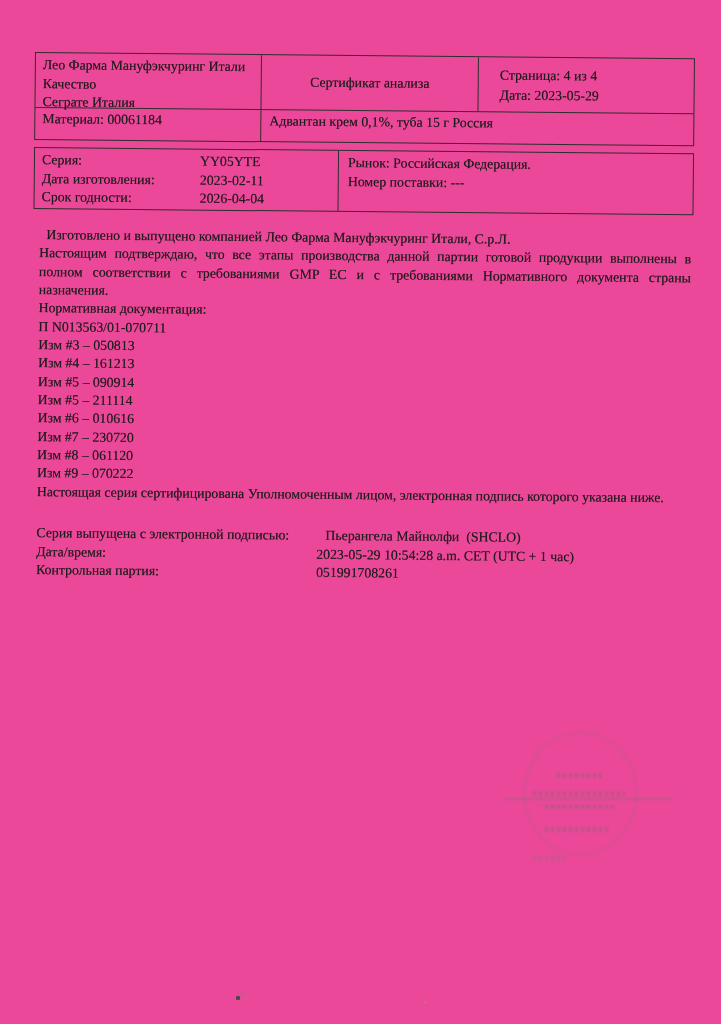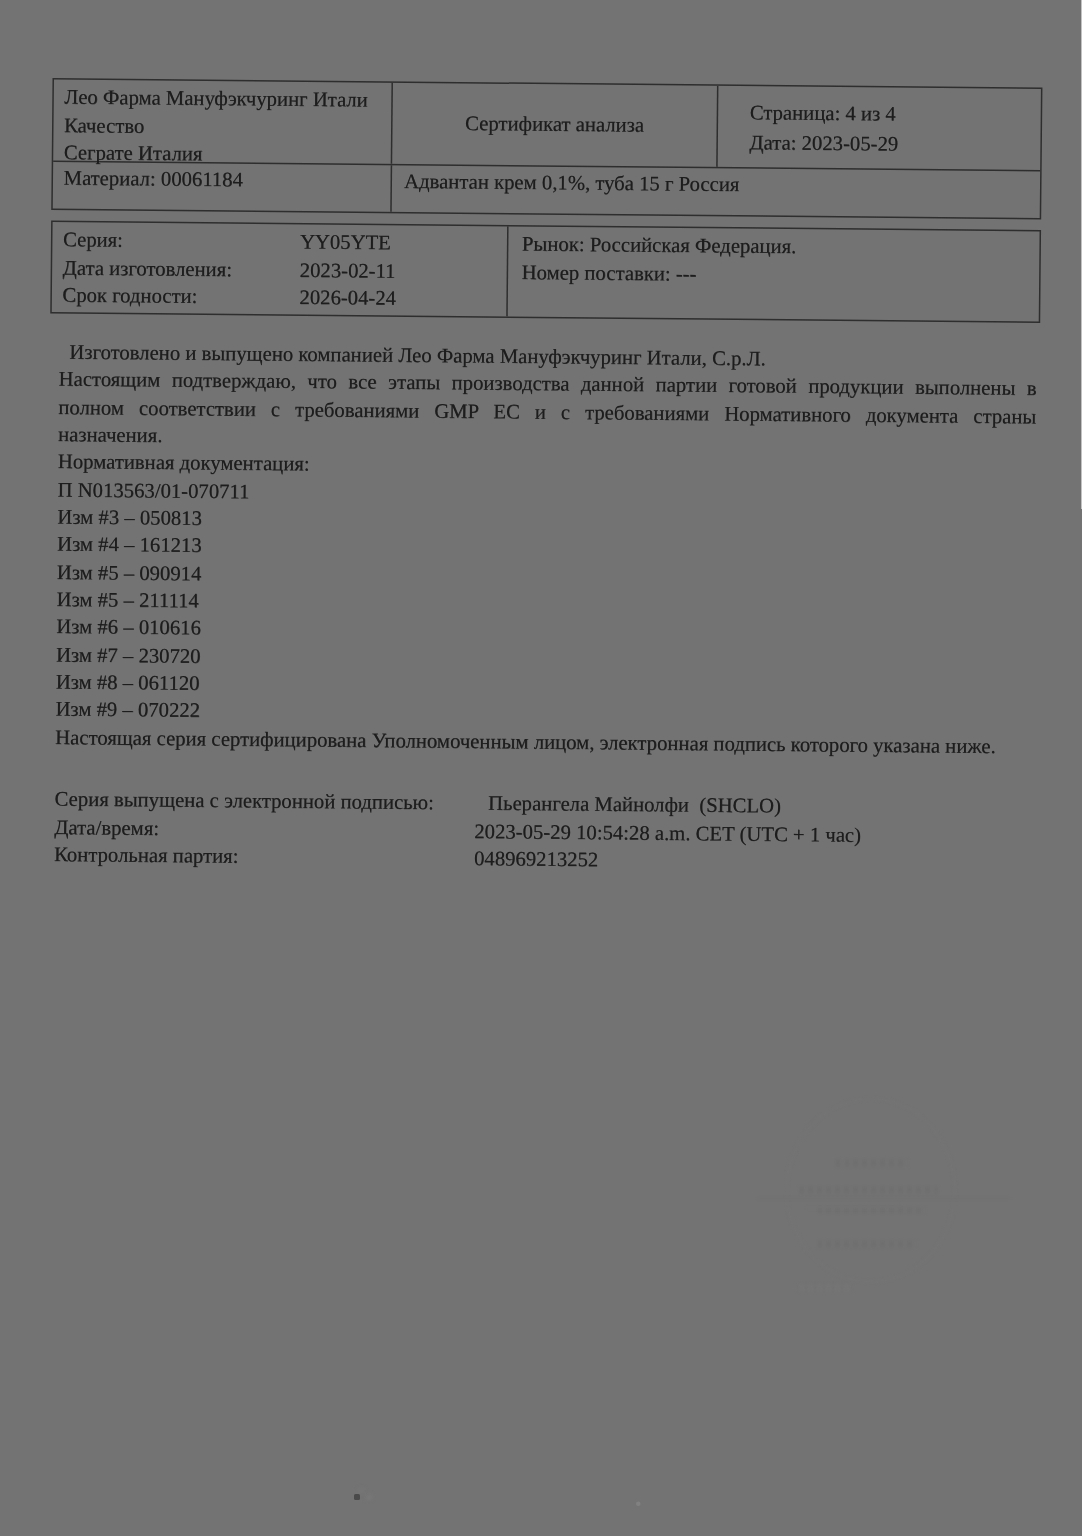--- a/index.html
+++ b/index.html
@@ -3,21 +3,21 @@
 <meta charset="utf-8">
 <style>
   html, body {
     margin: 0; padding: 0;
     width: 721px; height: 1024px;
     background: #ffffff;
     font-family: "Liberation Serif", "DejaVu Serif", serif;
     color: #1d1d1d;
     overflow: hidden;
   }
-  .page { position: relative; width: 721px; height: 1024px; background: #737373; }
+  .page { position: relative; width: 721px; height: 1024px; background: #ec4899; }
 
   
   .sheet {
     position: absolute; inset: 0;
     transform: rotate(0.55deg);
     transform-origin: 35px 52px;
     text-shadow: 0.2px 0.2px 0.35px rgba(0,0,0,0.5);
   }
 
   
@@ -138,21 +138,21 @@
         <div class="kv-row">
           <div class="kv-label">Серия:</div>
           <div>YY05YTE</div>
         </div>
         <div class="kv-row">
           <div class="kv-label">Дата изготовления:</div>
           <div>2023-02-11</div>
         </div>
         <div class="kv-row">
           <div class="kv-label">Срок годности:</div>
-          <div>2026-04-24</div>
+          <div>2026-04-04</div>
         </div>
       </div>
       <div class="t2-right">
         <div>Рынок: Российская Федерация.</div>
         <div>Номер поставки: ---</div>
       </div>
     </div>
 
     <div class="bodytext">
       <p class="p-first">Изготовлено и выпущено компанией Лео Фарма Мануфэкчуринг Итали, С.р.Л.</p>
@@ -174,21 +174,21 @@
       <div class="sig-row">
         <div class="sig-label">Серия выпущена с электронной подписью:</div>
         <div class="sig-value sig-value-indent">Пьерангела Майнолфи  (SHCLO)</div>
       </div>
       <div class="sig-row">
         <div class="sig-label">Дата/время:</div>
         <div class="sig-value">2023-05-29 10:54:28 a.m. CET (UTC + 1 час)</div>
       </div>
       <div class="sig-row">
         <div class="sig-label">Контрольная партия:</div>
-        <div class="sig-value">048969213252</div>
+        <div class="sig-value">051991708261</div>
       </div>
     </div>
 
   </div>
 
   <div class="stamp">
     <div class="stamp-mark sm1"></div>
     <div class="stamp-mark sm2"></div>
     <div class="stamp-mark sm3"></div>
     <div class="stamp-mark sm4"></div>

